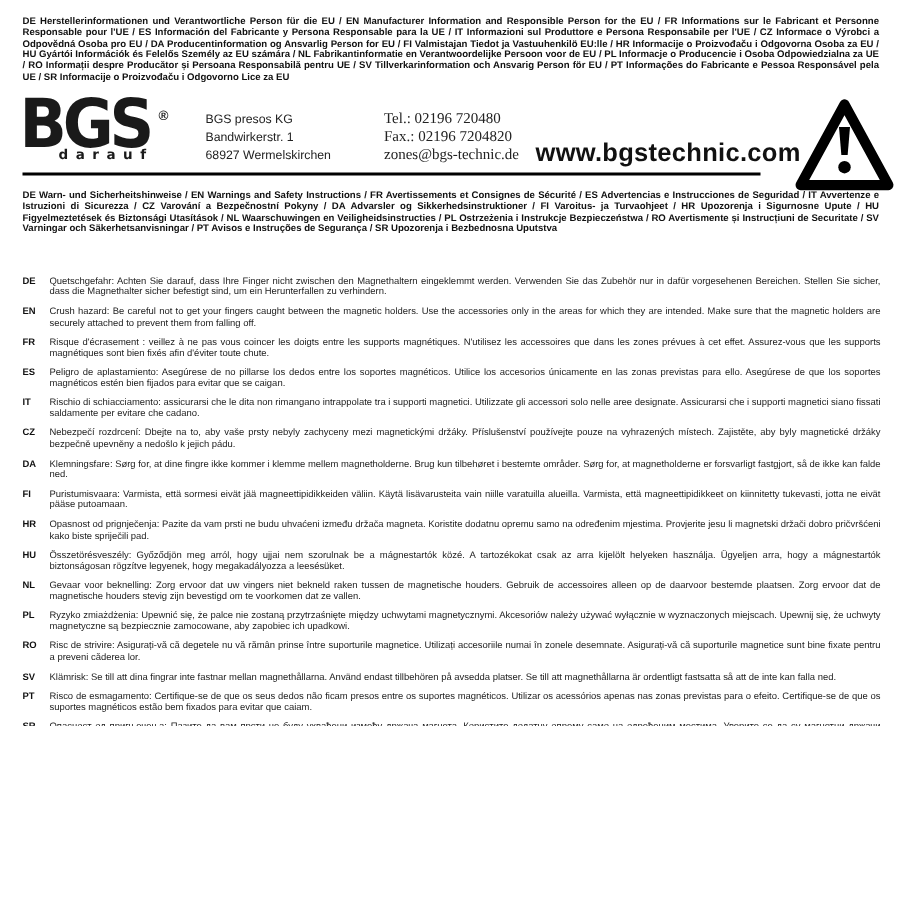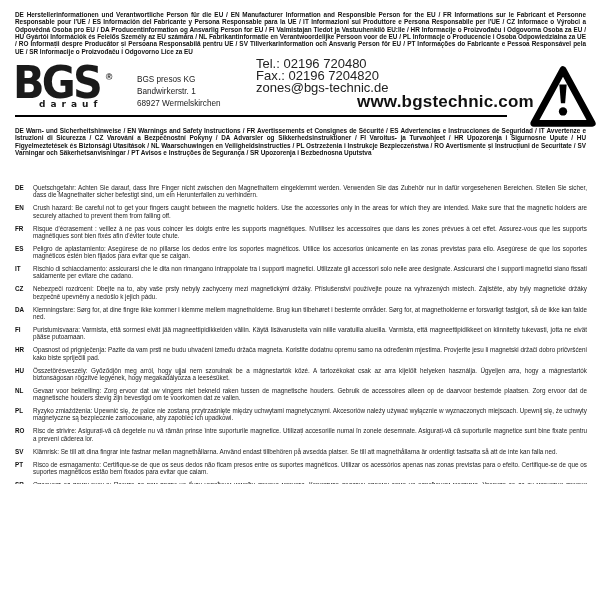--- a/index.html
+++ b/index.html
@@ -11,21 +11,21 @@
 
   .logo{position:absolute;left:13px;top:63px;width:120px;}
   .logo-main{white-space:nowrap;}
   .logo-bgs{font-family:"DejaVu Sans",sans-serif;font-weight:bold;font-size:45px;
     line-height:40px;letter-spacing:-3px;display:inline-block;transform:scaleX(.92);transform-origin:left;}
   .logo-reg{font-size:9px;font-weight:bold;vertical-align:18px;margin-left:-2px;}
   .logo-sub{font-family:"DejaVu Sans",sans-serif;font-weight:bold;font-size:9px;
     letter-spacing:5px;margin-top:-4px;padding-left:26px;}
 
   .address{position:absolute;left:137px;top:74px;font-size:8.2px;line-height:11.8px;color:#222;}
-  .contact{position:absolute;left:256px;top:58px;font-size:13px;line-height:11.8px;color:#222;}
+  .contact{position:absolute;left:256px;top:74px;font-size:10px;line-height:11.8px;color:#222;font-family:Liberation Serif, serif;}
   .website{position:absolute;left:357px;top:92px;font-size:17px;font-weight:bold;
     letter-spacing:.2px;color:#111;}
 
   .warn-triangle{position:absolute;left:529px;top:63px;width:68px;height:67px;}
 
   .rule{position:absolute;left:15px;top:115px;width:492px;height:2.4px;background:#000;}
 
   .safety-header{position:absolute;left:15px;right:14px;top:127px;
     font-size:6.4px;line-height:7.35px;font-weight:bold;text-align:justify;color:#111;}
 

